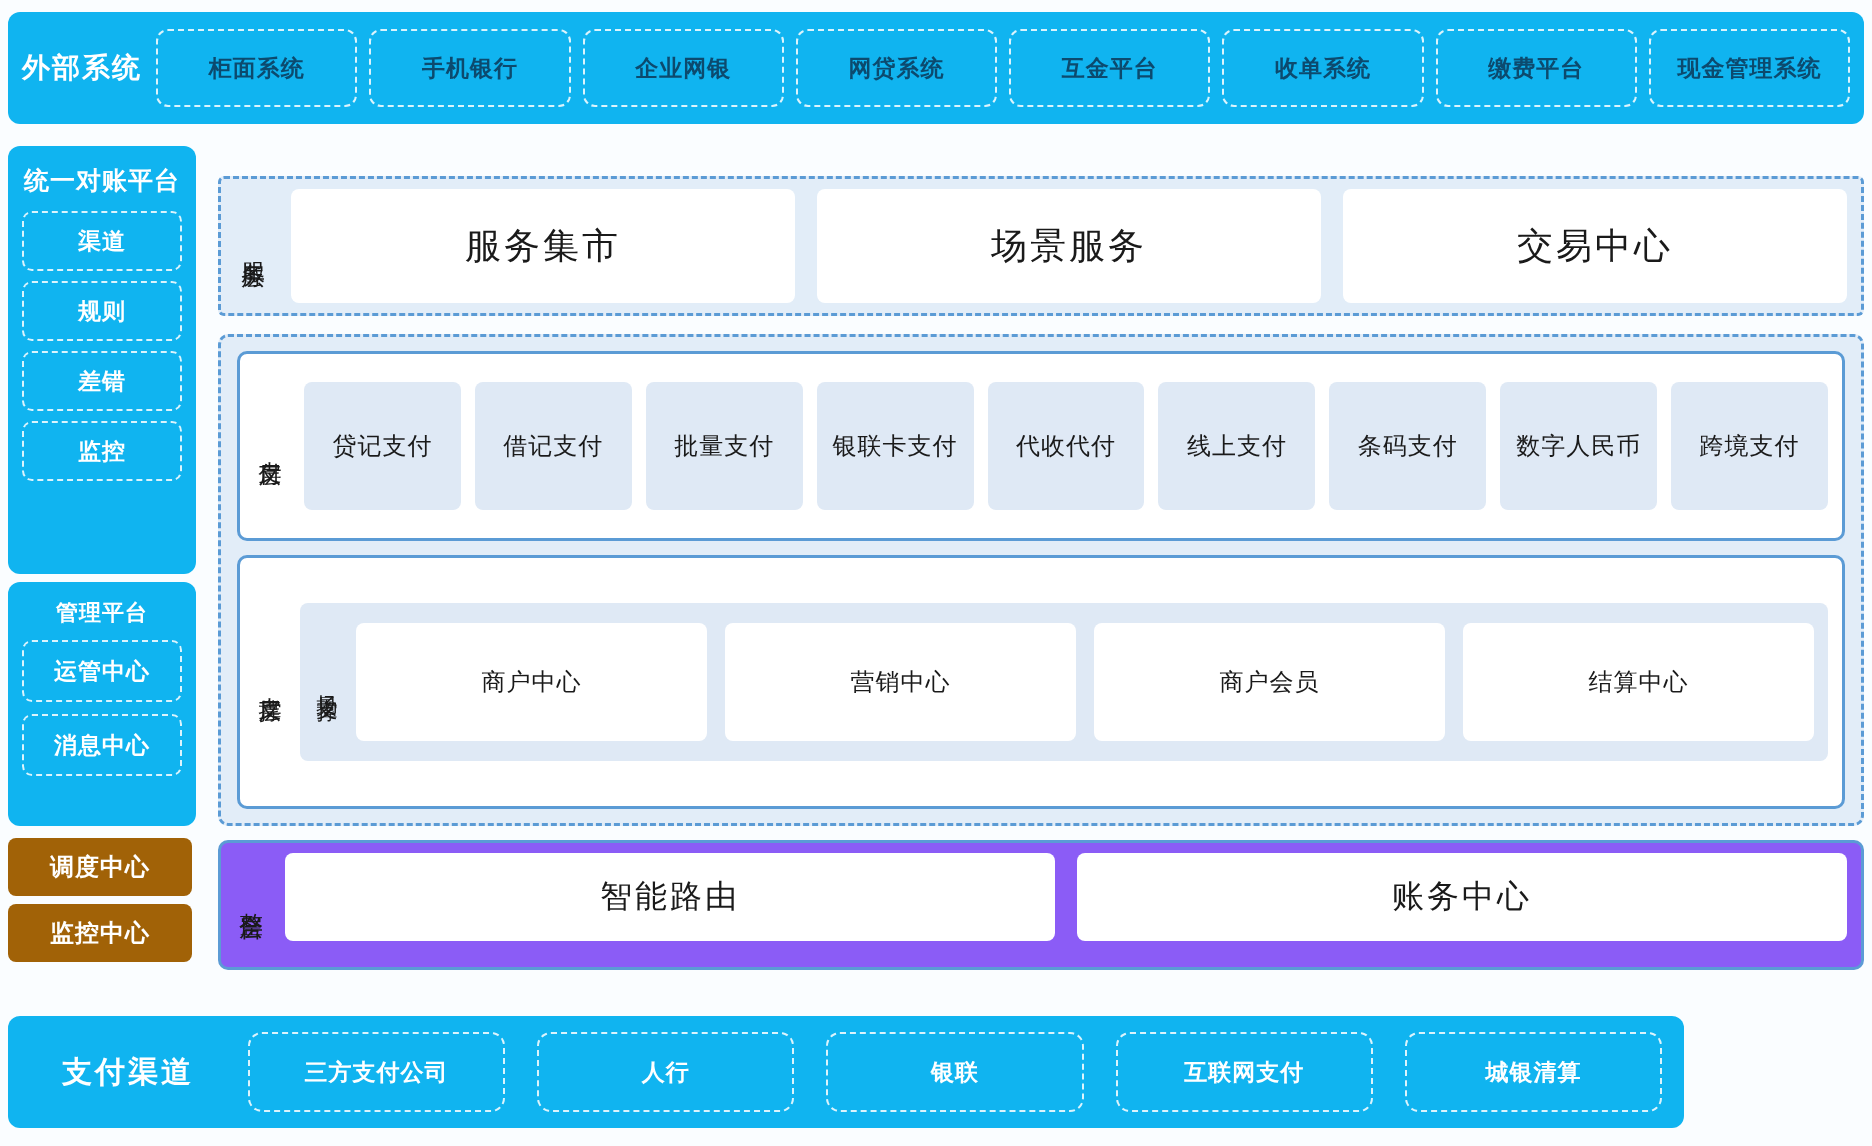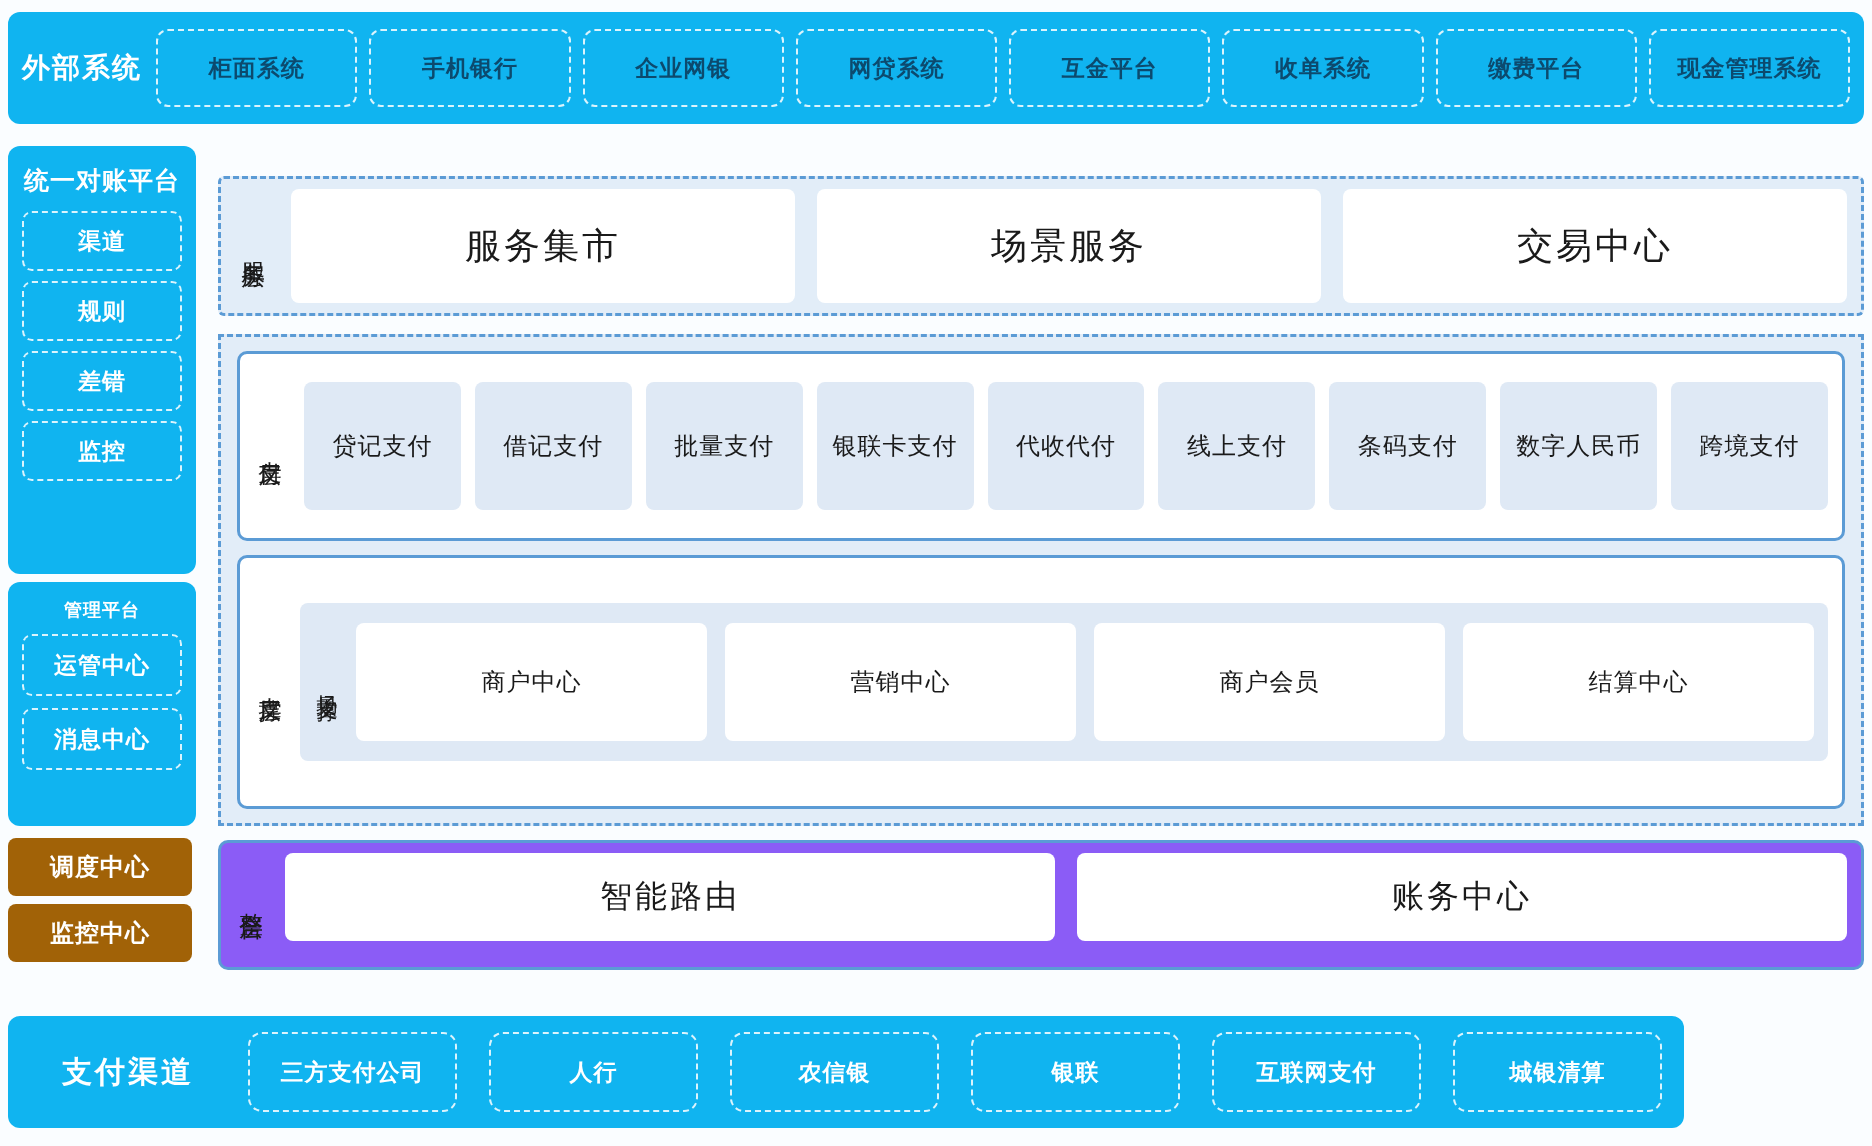--- a/index.html
+++ b/index.html
@@ -117,21 +117,21 @@
     position: absolute;
     background: #10B4F0;
     border-radius: 12px;
     padding: 0 14px;
     display: flex;
     flex-direction: column;
     align-items: center;
   }
   .side-panel .panel-title {
     color: #FFFFFF;
-    font-size: 18px;
+    font-size: 22px;
     font-weight: 700;
     letter-spacing: 1px;
     text-align: center;
     white-space: nowrap;
   }
   .side-panel .sub {
     border: 2px dashed rgba(255,255,255,0.85);
     border-radius: 10px;
     width: 100%;
     display: flex;
@@ -197,21 +197,21 @@
 
   
   #mid-wrapper {
     position: absolute;
     left: 218px;
     top: 334px;
     width: 1646px;
     height: 492px;
     background: #E2EDF8;
     border: 3px dashed #5B9BD5;
-    border-radius: 0;
+    border-radius: 10px;
     padding: 14px 16px;
     display: flex;
     flex-direction: column;
     gap: 14px;
   }
 
   
   #payment-layer {
     height: 190px;
     background: #FFFFFF;
@@ -388,20 +388,19 @@
       <div class="card">智能路由</div>
       <div class="card">账务中心</div>
     </div>
   </div>
 
   <div class="bottom-bar">
     <div class="bar-title">支付渠道</div>
     <div class="chips">
       <div class="chip">三方支付公司</div>
       <div class="chip">人行</div>
-      <div class="chip">农信银</div>
       <div class="chip">银联</div>
       <div class="chip">互联网支付</div>
       <div class="chip">城银清算</div>
     </div>
   </div>
 
 </div>
 
 </body></html>

